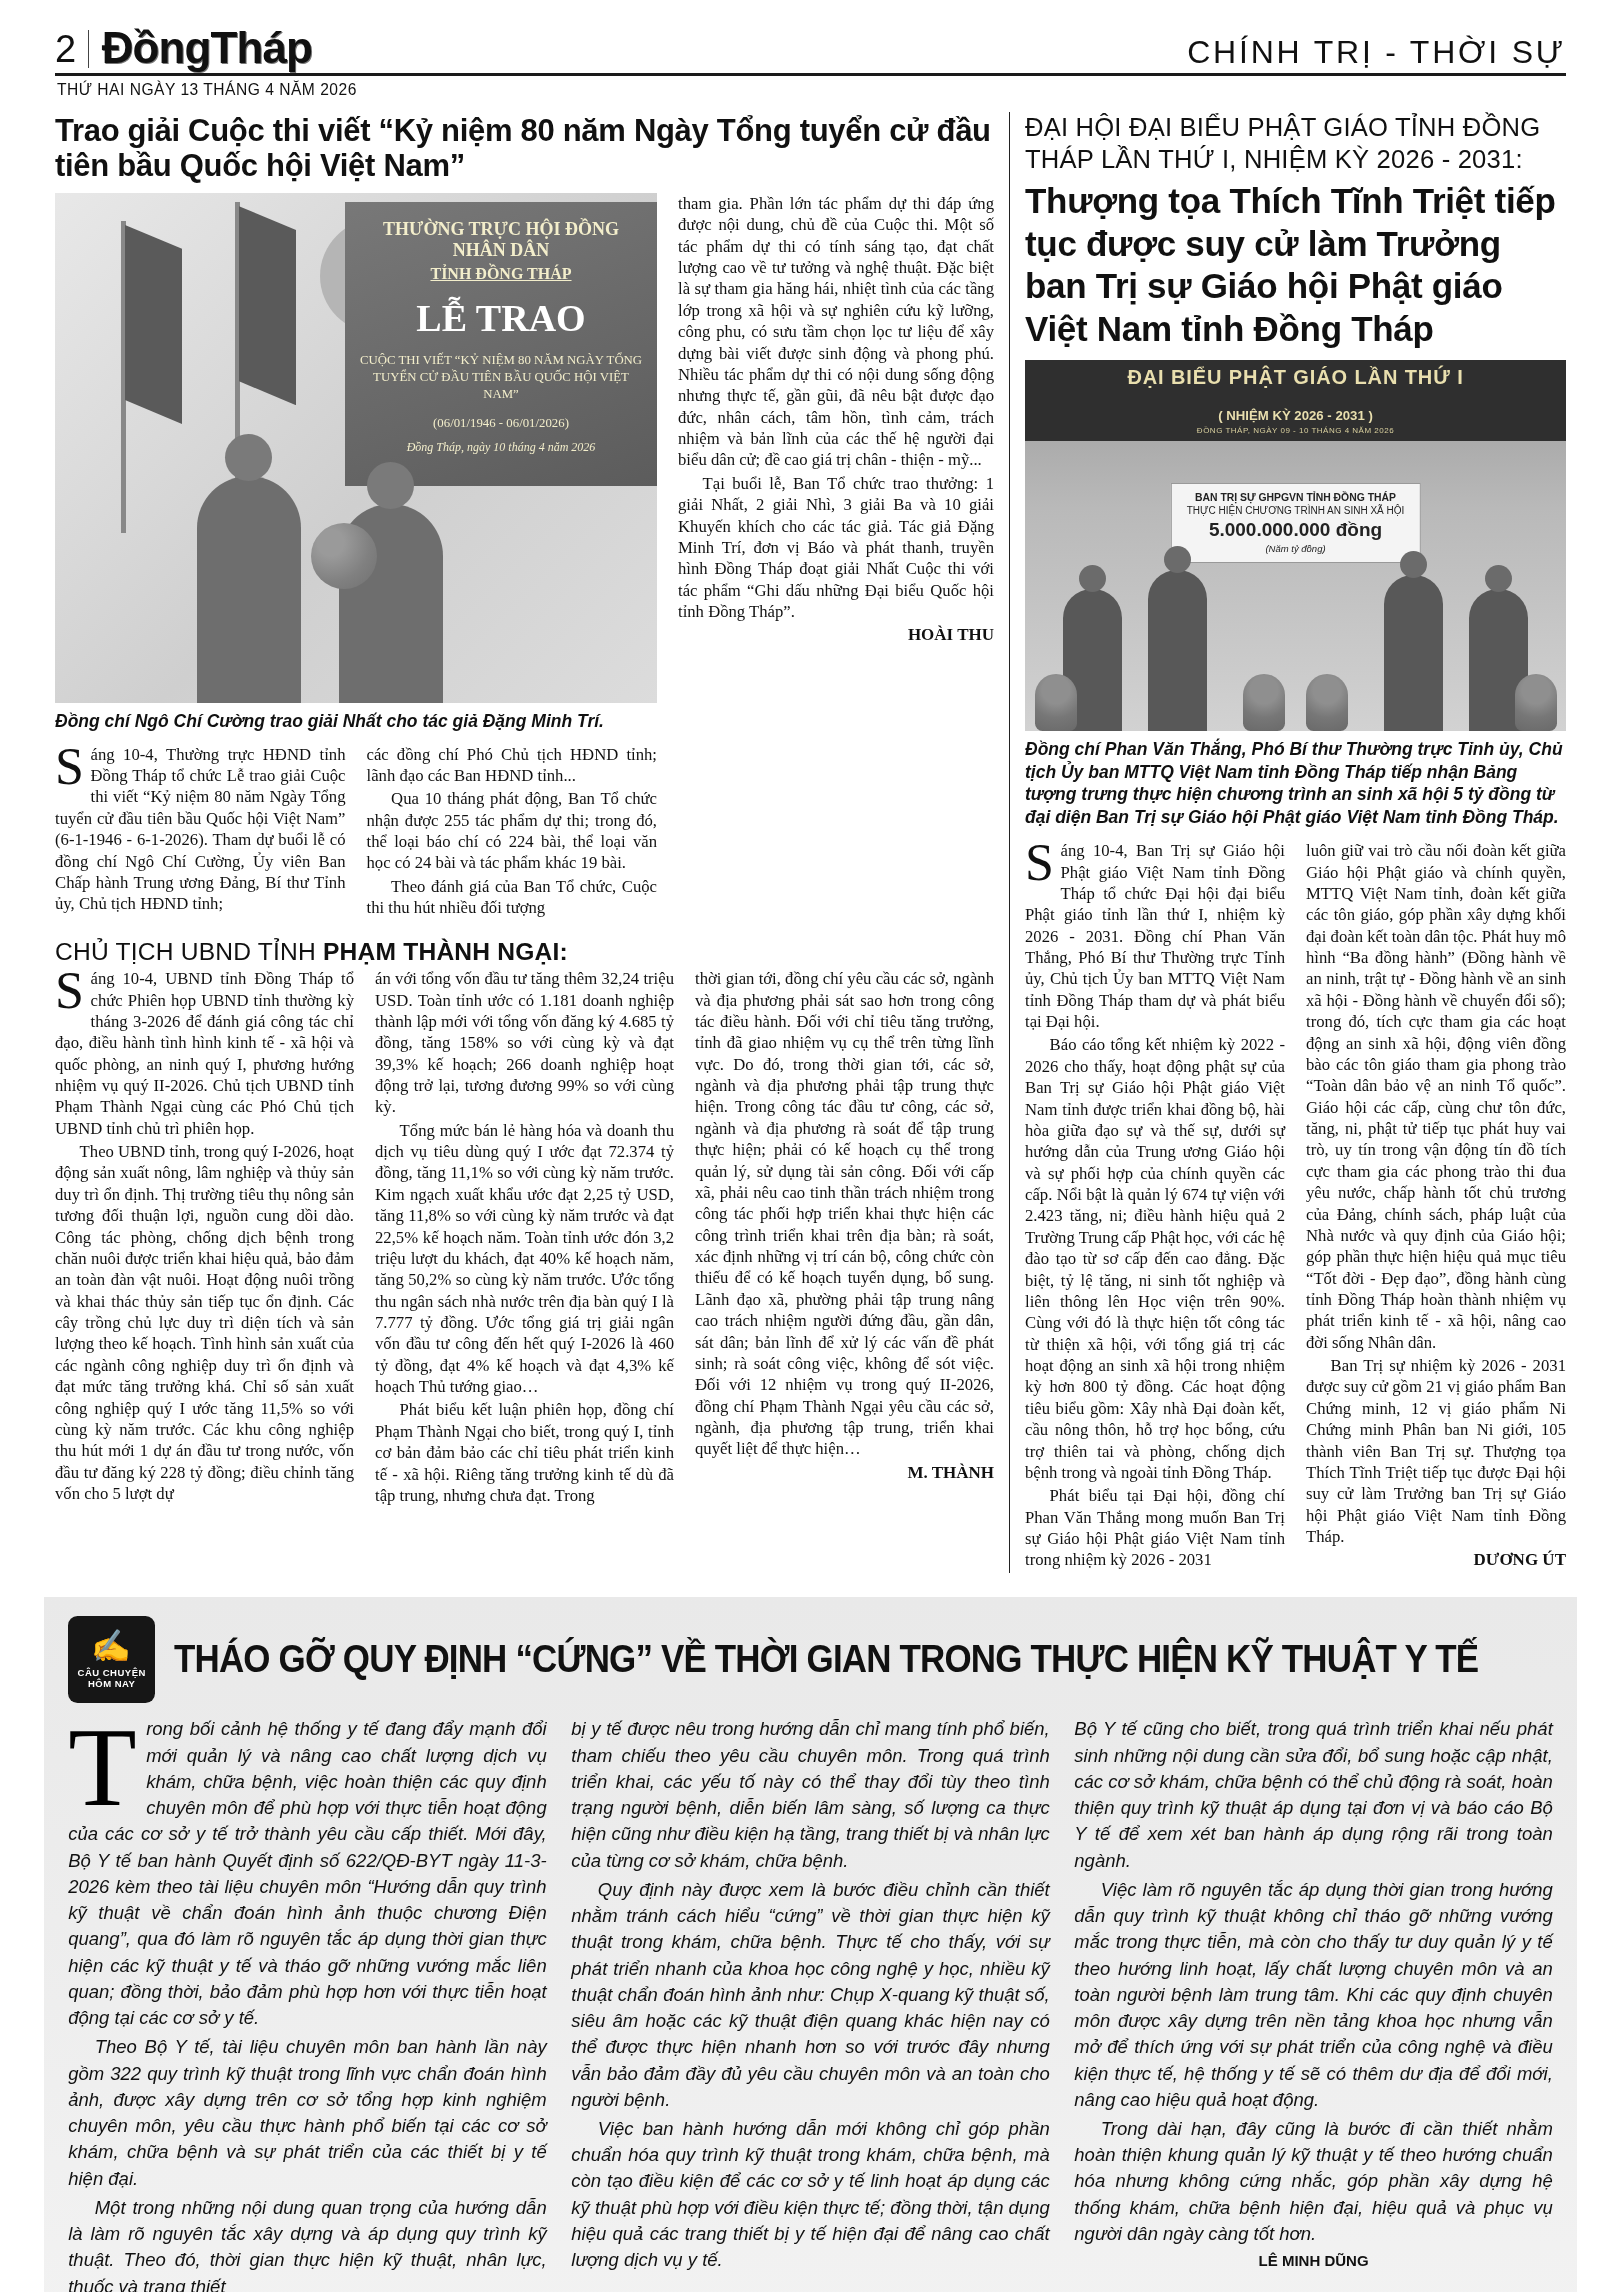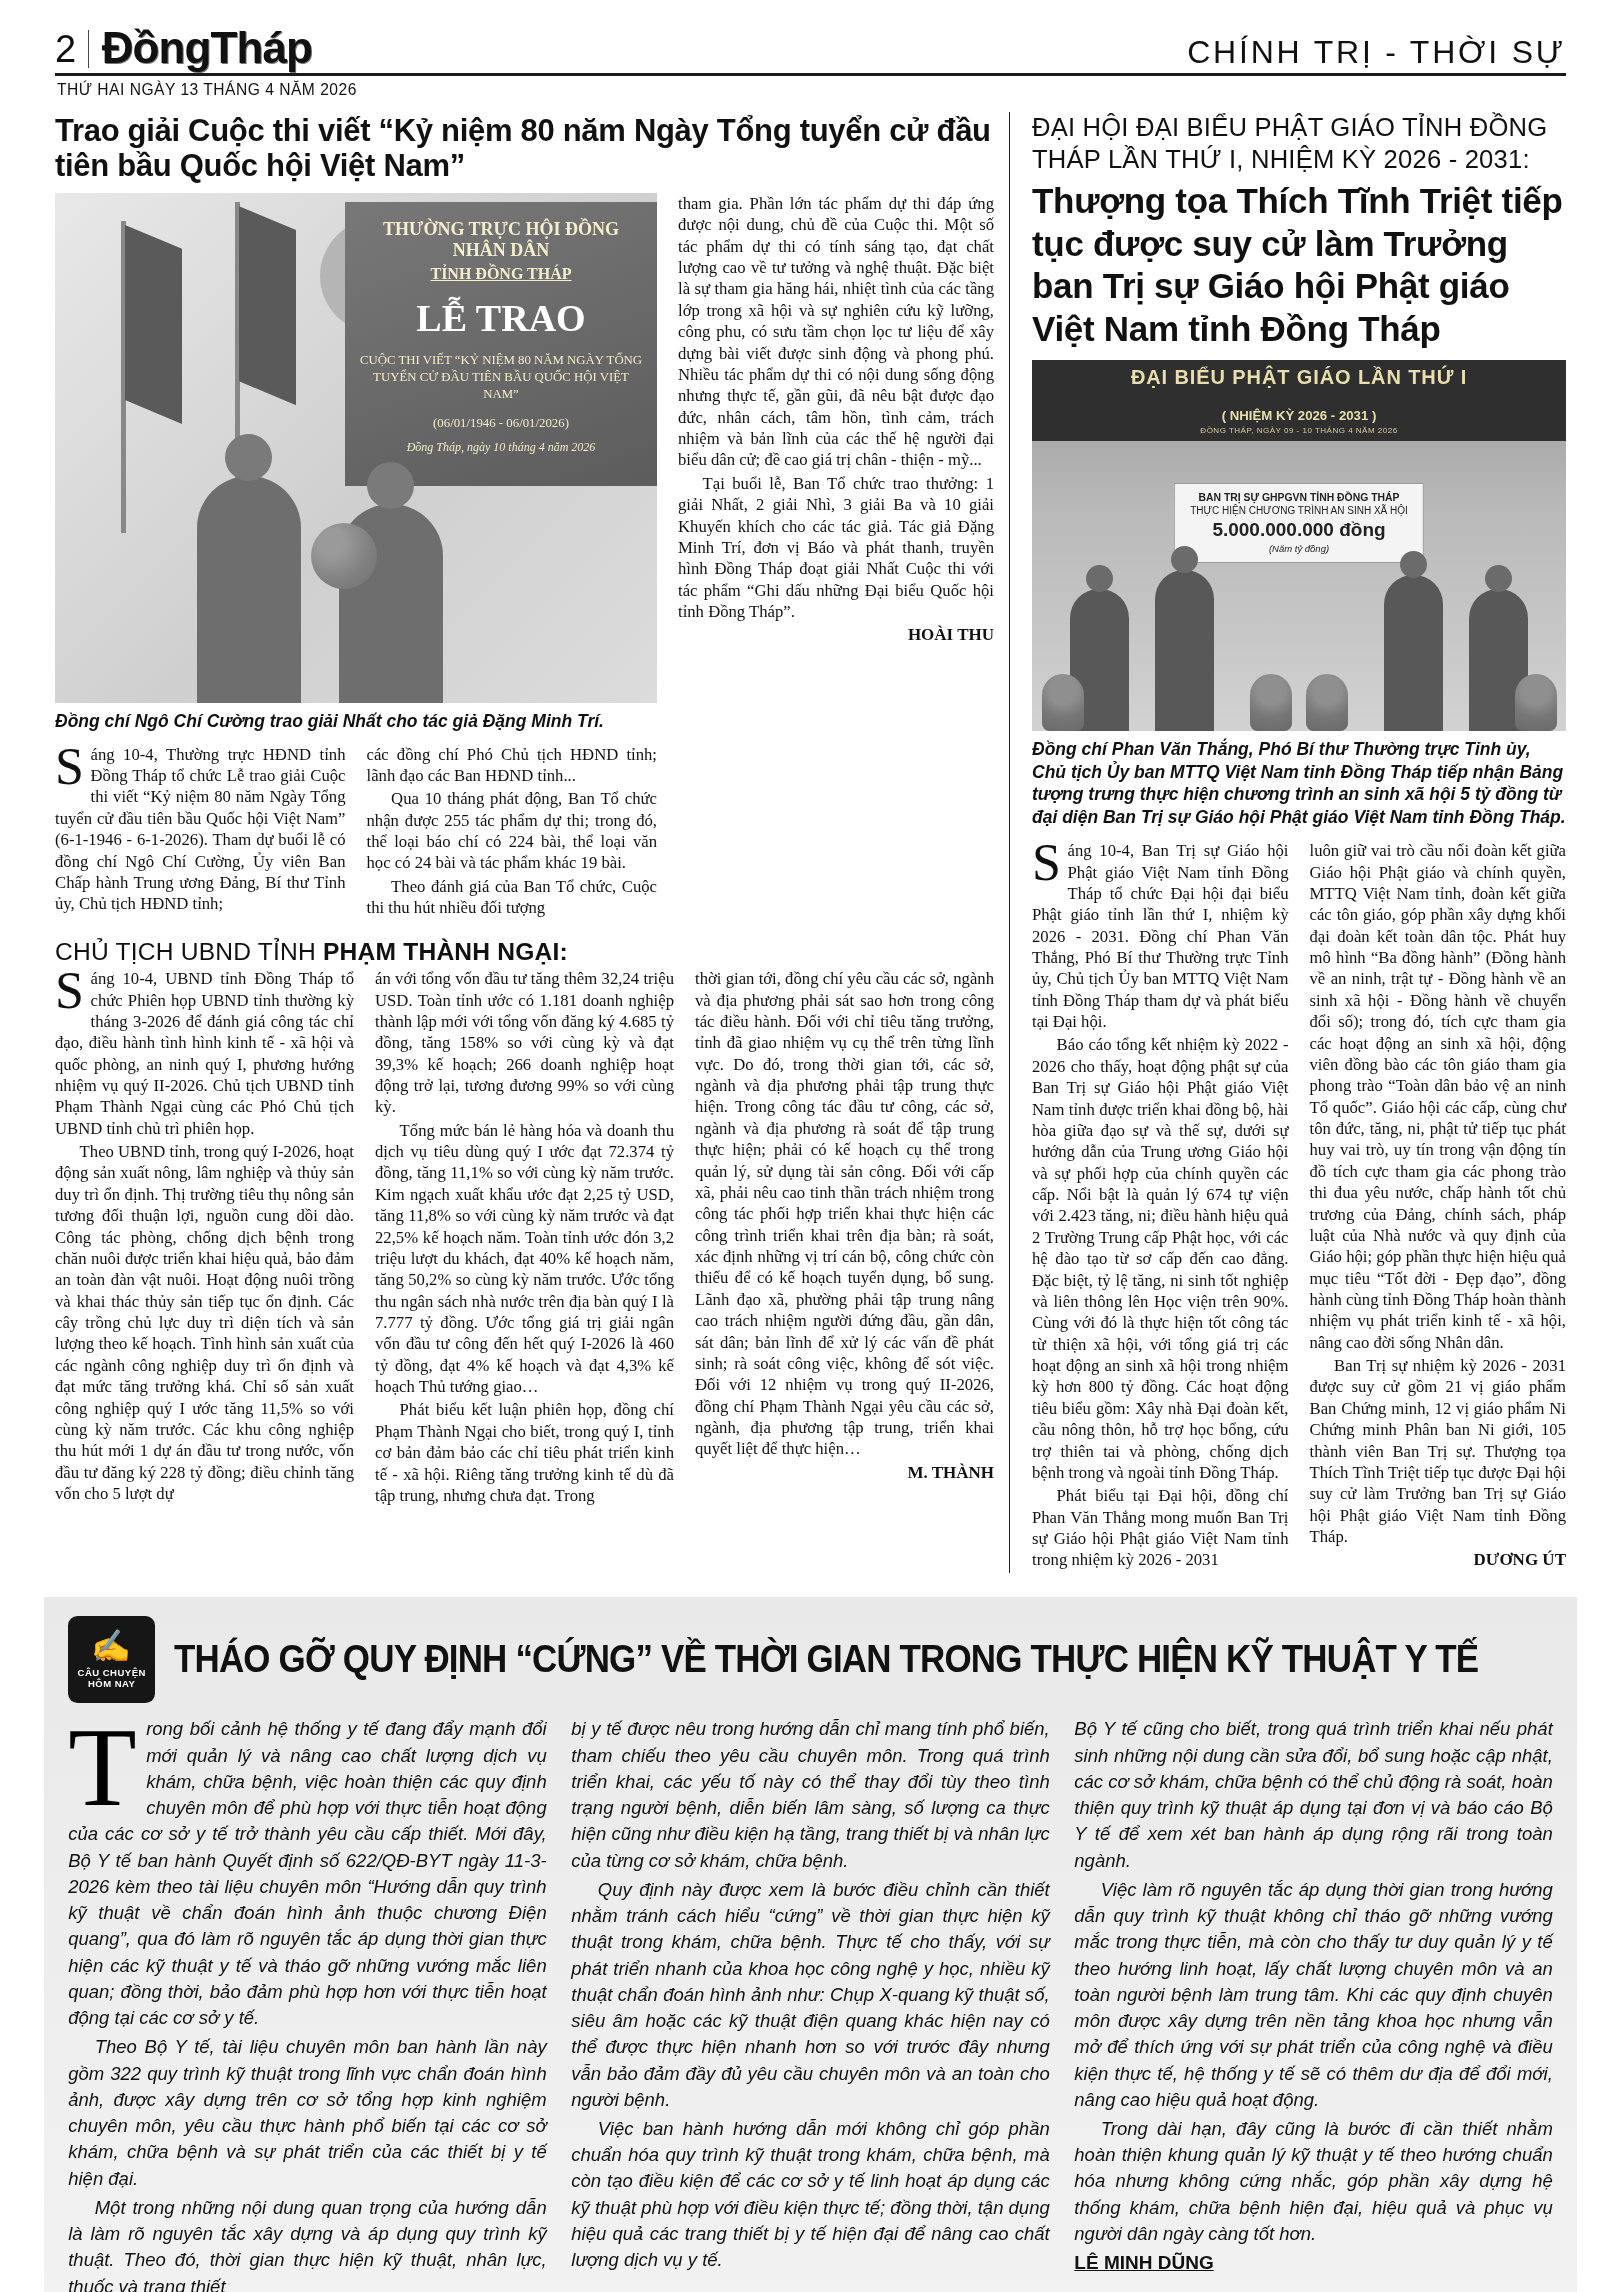--- a/index.html
+++ b/index.html
@@ -8,21 +8,21 @@
 
   
   .hdr{display:flex;align-items:flex-end;justify-content:space-between;border-bottom:3.8px solid #1a1a1a;padding-bottom:5.7px;}
   .hdr-left{display:flex;align-items:flex-end;gap:13.2px;}
   .pagenum{font-family:"Liberation Sans",sans-serif;font-size:38px;line-height:1;padding-right:11.4px;border-right:1.9px solid #444;}
   .masthead{font-family:"Liberation Sans",sans-serif;font-weight:800;font-size:44px;line-height:.9;letter-spacing:-0.9px;text-shadow:0.9px 0.9px 0 #777;}
   .section{font-family:"Liberation Sans",sans-serif;font-size:32px;letter-spacing:2.8px;line-height:1;font-weight:500;}
   .dateline{font-family:"Liberation Sans",sans-serif;font-size:15.6px;padding:4.7px 0 13.2px 1.9px;letter-spacing:0.5px;}
 
   
-  .main{display:flex;align-items:stretch;gap:7px;}
+  .main{display:flex;align-items:stretch;}
   .colL{width:939px;padding-right:15px;border-right:0.9px solid #222;}
   .colR{flex:1;padding-left:15px;}
 
   
   .h1a{font-family:"Liberation Sans",sans-serif;font-weight:700;font-size:31px;line-height:1.12;margin:1.9px 0 9.5px 0;letter-spacing:-0.3px;}
   .h1b{font-family:"Liberation Sans",sans-serif;font-weight:700;font-size:36px;line-height:1.15;margin:1.9px 0 11.4px 0;letter-spacing:-0.3px;}
   .h1c{font-family:"Liberation Sans",sans-serif;font-weight:700;font-size:35px;line-height:1.22;margin:3.8px 0 9.5px 0;letter-spacing:-0.3px;}
   .kick{font-family:"Liberation Sans",sans-serif;font-size:24.6px;line-height:1.25;letter-spacing:0.2px;}
   .kick b{font-weight:700;}
   .bodytxt{font-size:16.7px;line-height:1.28;text-align:justify;}
@@ -72,21 +72,21 @@
   .feat-logo{width:87px;height:87px;background:#161616;border-radius:9.5px;color:#fff;display:flex;flex-direction:column;align-items:center;justify-content:center;flex:0 0 auto;}
   .feat-logo .glyph{font-size:32px;line-height:1;}
   .feat-logo .t1{font-family:"Liberation Sans",sans-serif;font-size:9.5px;font-weight:700;margin-top:4.7px;letter-spacing:0.5px;}
   .feat-logo .t2{font-family:"Liberation Sans",sans-serif;font-size:9.5px;font-weight:700;letter-spacing:0.5px;}
   .feat-title{font-family:"Liberation Sans",sans-serif;font-weight:700;font-size:38px;letter-spacing:-0.9px;transform:scaleX(.92);transform-origin:left;white-space:nowrap;}
   .feat-body{display:flex;gap:24.6px;font-family:"Liberation Sans",sans-serif;font-style:italic;font-size:18.5px;line-height:1.42;text-align:justify;}
   .feat-body>div{flex:1;min-width:0;}
   .feat-body p{margin:0 0 2.8px 0;text-indent:26.5px;}
   .feat-body p.nofirst{text-indent:0;}
   .dropT{float:left;font-size:112px;line-height:91px;padding:5.7px 9.5px 0 0;font-style:normal;font-family:"Liberation Serif",serif;color:#000;}
-  .feat-author{font-weight:700;font-style:normal;text-align:left;font-size:19px;text-decoration:underline;}
+  .feat-author{font-weight:700;font-style:normal;text-align:center;font-size:15px;}
 
   .art2{margin-top:17px;}
   .art1-grid{display:flex;gap:21px;}
   .art1-left{width:602px;flex:0 0 auto;}
   .art1-right{flex:1;min-width:0;}
 </style>
 </head>
 <body>
 
 <div class="page">

